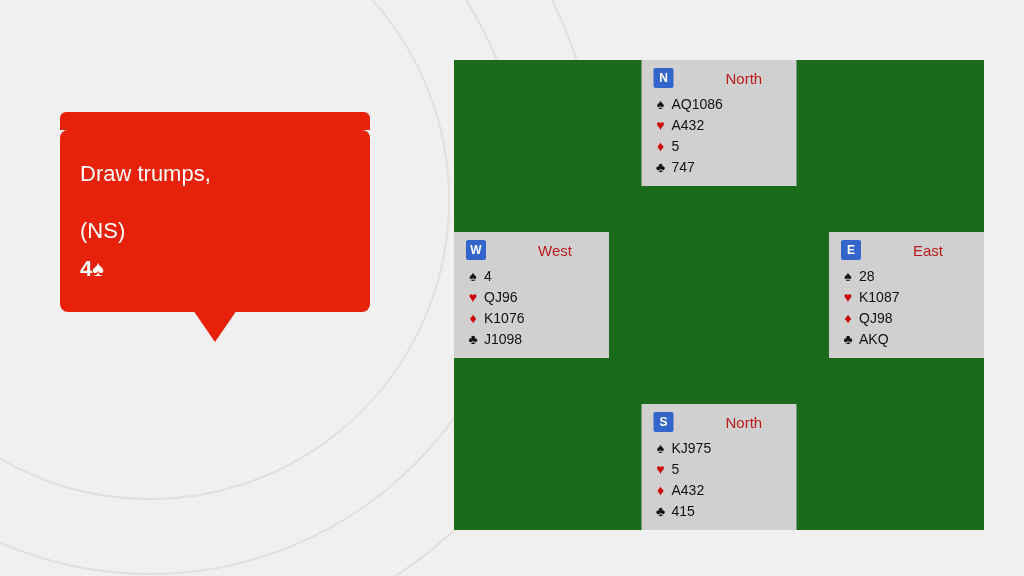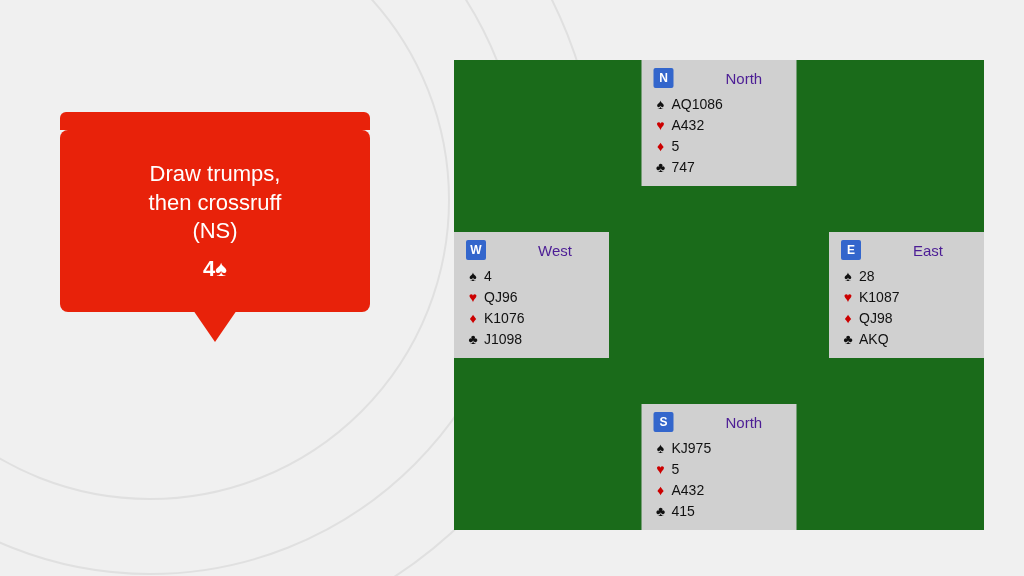--- a/index.html
+++ b/index.html
@@ -28,21 +28,21 @@
     
     .speech-bubble {
       position: absolute;
       left: 60px;
       top: 130px;
       width: 310px;
       background: #e8220a;
       border-radius: 8px;
       padding: 30px 20px 30px 20px;
       color: white;
-      text-align: center;
+      text-align: left;
     }
 
     .speech-bubble-bar {
       position: absolute;
       top: -18px;
       left: 0;
       width: 100%;
       height: 18px;
       background: #e8220a;
       border-radius: 6px 6px 0 0;
@@ -112,21 +112,21 @@
       color: white;
       font-size: 12px;
       font-weight: bold;
       border-radius: 2px;
       flex-shrink: 0;
     }
 
     .direction-name {
       font-size: 15px;
       font-weight: 500;
-      color: #4c1d95;
+      color: #b91c1c;
       padding-left: 46px;
     }
 
     .card-row {
       font-size: 14px;
       line-height: 1.5;
       color: #111;
       display: flex;
       align-items: center;
       gap: 4px;
@@ -173,21 +173,21 @@
 <body>
 
 <div class="bg-decoration bg-arc-1"></div>
 <div class="bg-decoration bg-arc-2"></div>
 <div class="bg-decoration bg-arc-3"></div>
 
 <div class="speech-bubble">
   <div class="speech-bubble-bar"></div>
   <div class="speech-bubble-title">
     <span>Draw trumps,</span><br>
-    <span>then crossruff</span><br>
+    <br>
     <span>(NS)</span>
   </div>
   <div class="speech-bubble-subtitle">
     <span>4</span><span class="spade-icon">♠</span>
   </div>
 </div>
 
 <div class="bridge-table">
 
   <div class="hand-panel hand-north">

